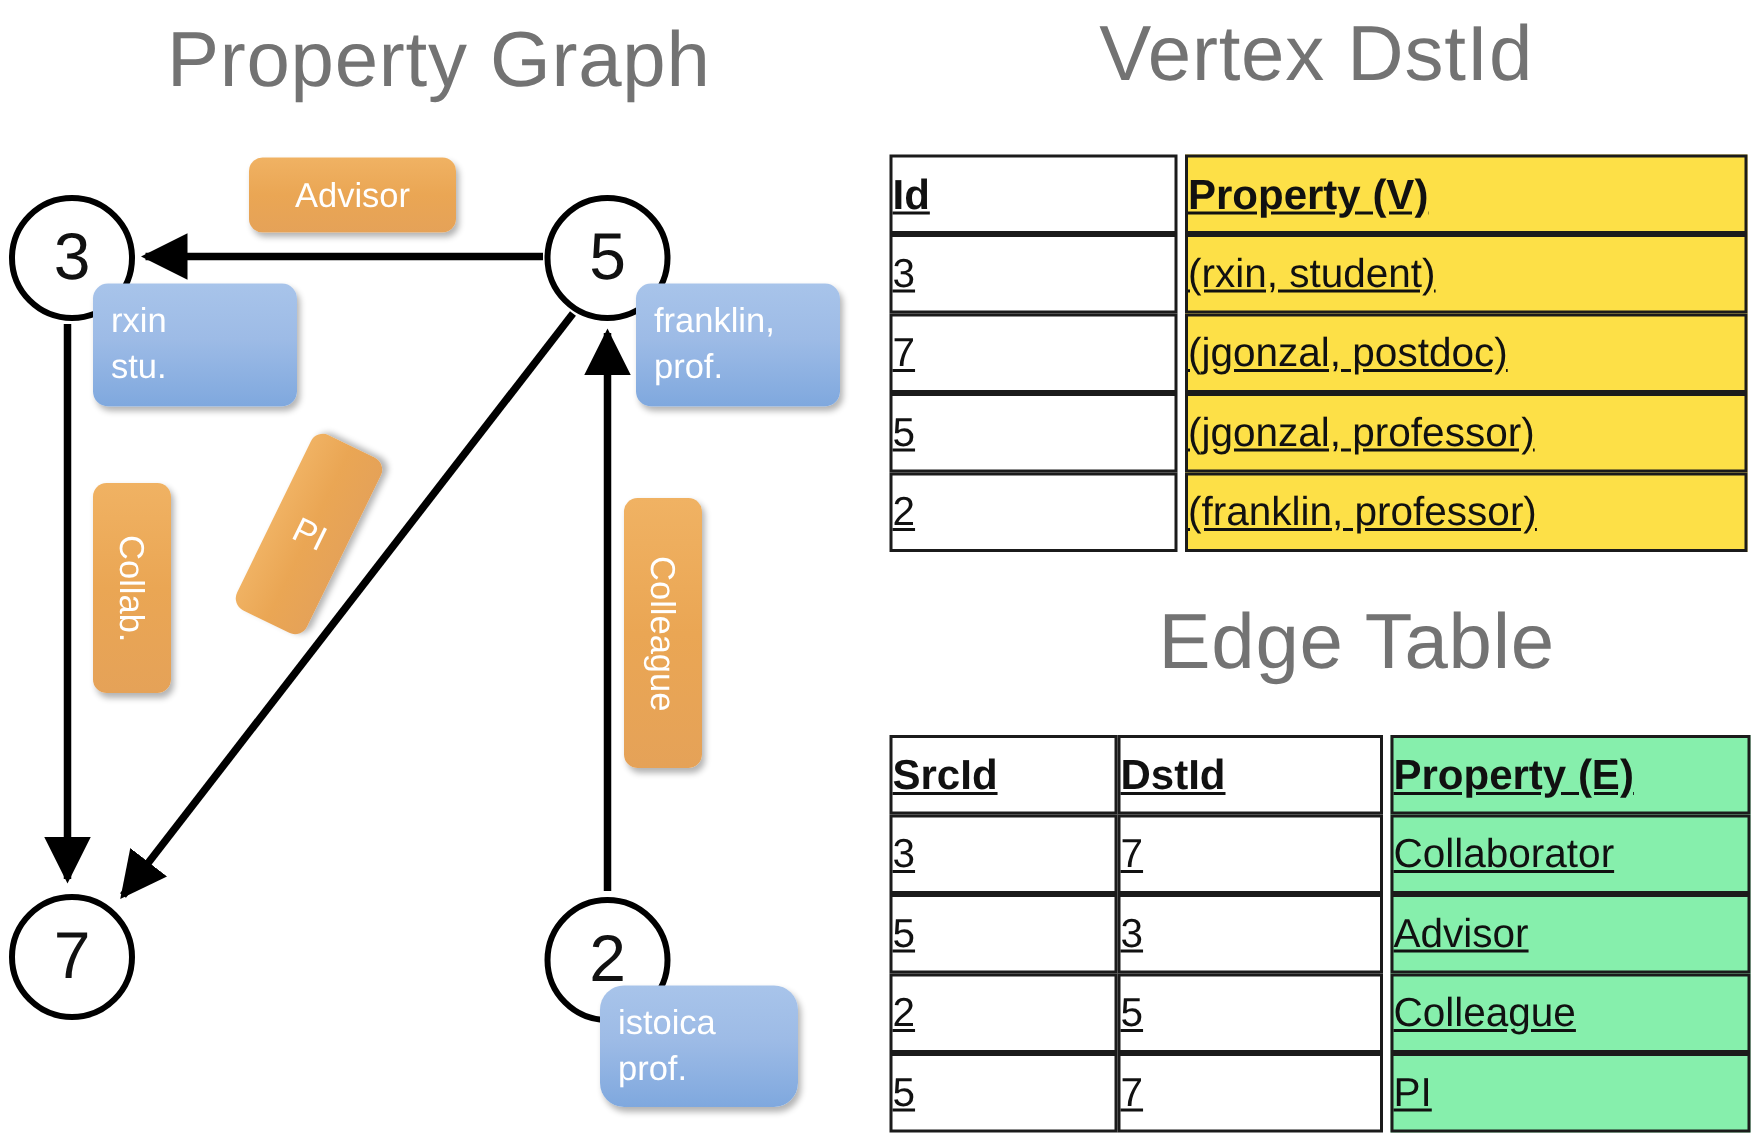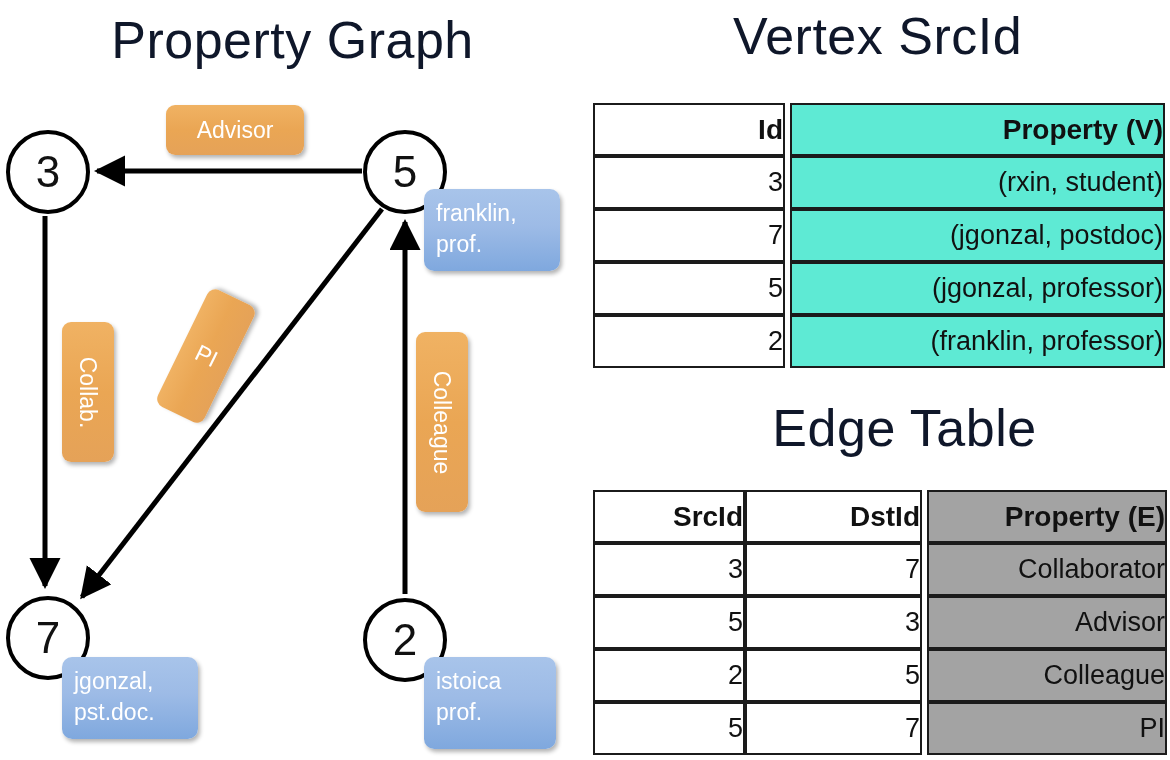--- a/index.html
+++ b/index.html
@@ -16,21 +16,21 @@
     color: #000;
   }
 
   
   .title {
     position: absolute;
     font-family: "Liberation Sans", sans-serif;
     font-weight: 300;
     font-size: 52px;
     letter-spacing: 0.5px;
-    color: #0f172a;
+    color: #737373;
     white-space: nowrap;
     text-align: center;
   }
   #title-property-graph { left: 0;   top: 10px;  width: 585px; }
   #title-vertex-table   { left: 585px; top: 6px;  width: 585px; }
   #title-edge-table     { left: 612px; top: 398px; width: 585px; }
 
   
   #graph-panel {
     position: absolute;
@@ -108,52 +108,53 @@
   
   .data-table {
     position: absolute;
     border-collapse: separate;
     border-spacing: 0;
     font-family: "Liberation Sans", sans-serif;
     font-weight: 300;
   }
   .data-table td, .data-table th {
     border: 2px solid #1b1b1b;
-    text-align: right;
+    text-align: left;
     vertical-align: middle;
     font-weight: 300;
     font-size: 27px;
     color: #111;
     padding: 0;
     height: 53px;
     box-sizing: border-box;
+    text-decoration: underline;
   }
   .data-table th {
     font-weight: 700;
     font-size: 28px;
   }
   .spacer-col { border: none !important; width: 5px; padding: 0 !important; }
-  .v-prop  { background: #5eead4; }
-  .e-prop  { background: #a3a3a3; }
+  .v-prop  { background: #fde047; }
+  .e-prop  { background: #86efac; }
 
   #vertex-table { left: 593px; top: 103px; }
   #vertex-table .col-id   { width: 192px; }
   #vertex-table .col-prop { width: 375px; }
 
   #edge-table { left: 593px; top: 490px; }
   #edge-table .col-src  { width: 152px; }
   #edge-table .col-dst  { width: 177px; }
   #edge-table .col-eprop{ width: 240px; }
 </style>
 </head>
 <body>
 
 <div class="title" id="title-property-graph">Property Graph</div>
 
-<div class="title" id="title-vertex-table">Vertex SrcId</div>
+<div class="title" id="title-vertex-table">Vertex DstId</div>
 
 <div class="title" id="title-edge-table">Edge Table</div>
 
 <div id="graph-panel">
 
   <svg id="graph-edges" viewBox="0 0 585 760">
     <defs>
       <marker id="arrowhead" markerWidth="7" markerHeight="7" refX="5.6" refY="3.1" orient="auto" markerUnits="strokeWidth">
         <path d="M0,0 L6.2,3.1 L0,6.2 z" fill="#000"></path>
       </marker>
@@ -166,25 +167,25 @@
     <line x1="382" y1="209" x2="82" y2="597" stroke="#000" stroke-width="5" marker-end="url(#arrowhead)"></line>
 
     <line x1="405" y1="594" x2="405" y2="222" stroke="#000" stroke-width="5" marker-end="url(#arrowhead)"></line>
   </svg>
 
   <div class="node-circle" style="left:6px;  top:130px;">3</div>
   <div class="node-circle" style="left:363px; top:130px;">5</div>
   <div class="node-circle" style="left:6px;  top:596px;">7</div>
   <div class="node-circle" style="left:363px; top:598px;">2</div>
 
+  <div class="prop-box" style="left:62px; top:189px; width:136px; height:82px;">rxin
+stu.</div>
   <div class="prop-box" style="left:424px; top:189px; width:136px; height:82px;">franklin,
 prof.</div>
-  <div class="prop-box" style="left:62px; top:657px; width:136px; height:82px;">jgonzal,
-pst.doc.</div>
-  <div class="prop-box" style="left:424px; top:657px; width:132px; height:92px;">istoica
+  <div class="prop-box" style="left:400px; top:657px; width:132px; height:81px;border-radius:16px;">istoica
 prof.</div>
 
   <div class="edge-label" style="left:166px; top:105px; width:138px; height:50px;">
     <span>Advisor</span>
   </div>
 
   <div class="edge-label vertical" style="left:62px; top:322px; width:52px; height:140px;">
     <span>Collab.</span>
   </div>
 

